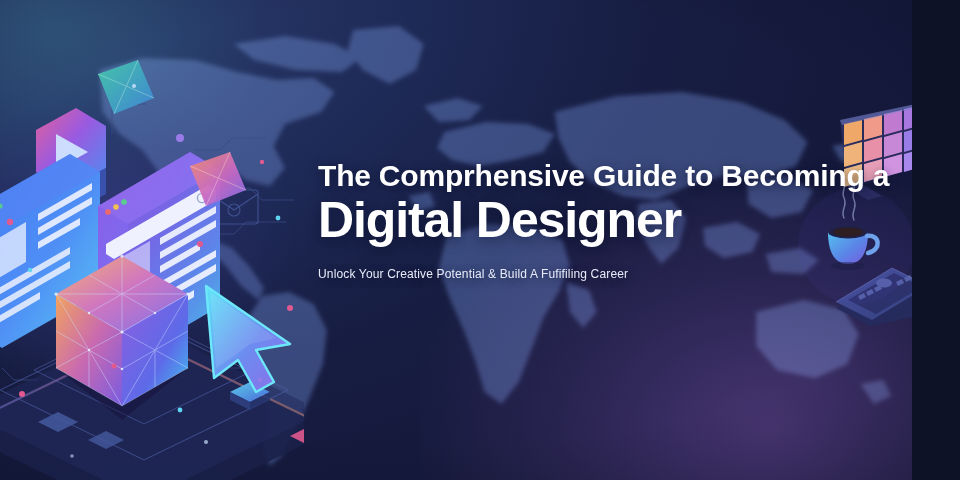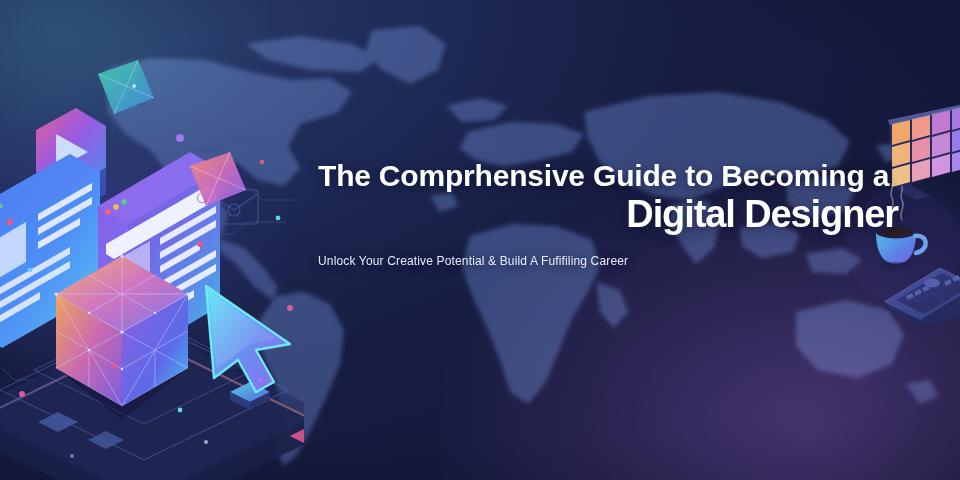--- a/index.html
+++ b/index.html
@@ -1,23 +1,24 @@
 <!DOCTYPE html>
 <html><head>
 <meta charset="utf-8">
 <title>Digital Designer Banner</title>
 <style>
   html,body{margin:0;padding:0;background:#0d1226;}
   body{font-family:"Liberation Sans","DejaVu Sans",sans-serif;}
 
   .banner{
     position:relative;
-    width:960px;height:480px;
+    width:868px;height:480px;
     overflow:hidden;
     background:#8b5cf6;
+    padding-left:44px;
   }
 
   
   .bg-base{
     position:absolute;inset:0;
     background:
       radial-gradient(120% 140% at 3% 0%,   #2d4270 0%,  #28396a 14%, #1e2a57 34%, #171d42 58%, #121636 100%),
       linear-gradient(118deg, #26406c 0%, #1d2a58 26%, #181d42 52%, #1b1a3e 74%, #2b2450 100%);
   }
   .bg-corner-purple{
@@ -54,29 +55,28 @@
     font-size:30px;
     font-weight:bold;
     color:#ffffff;
     letter-spacing:-.2px;
     line-height:1.06;
     margin:0 0 2px 0;
     text-shadow:0 2px 10px rgba(6,10,34,.55);
     white-space:nowrap;
   }
   .headline-2{
-    font-size:38px;
+    font-size:50px;
     font-weight:bold;
     color:#ffffff;
     letter-spacing:-1.1px;
     line-height:1.06;
     margin:0 0 20px 0;
     text-shadow:0 3px 14px rgba(6,10,34,.55);
     white-space:nowrap;
-    text-align:right;
   }
   .subhead{
     font-size:12px;
     font-weight:normal;
     color:#e8ecfa;
     letter-spacing:.15px;
     margin:0;
     text-shadow:0 2px 8px rgba(6,10,34,.5);
     white-space:nowrap;
   }

